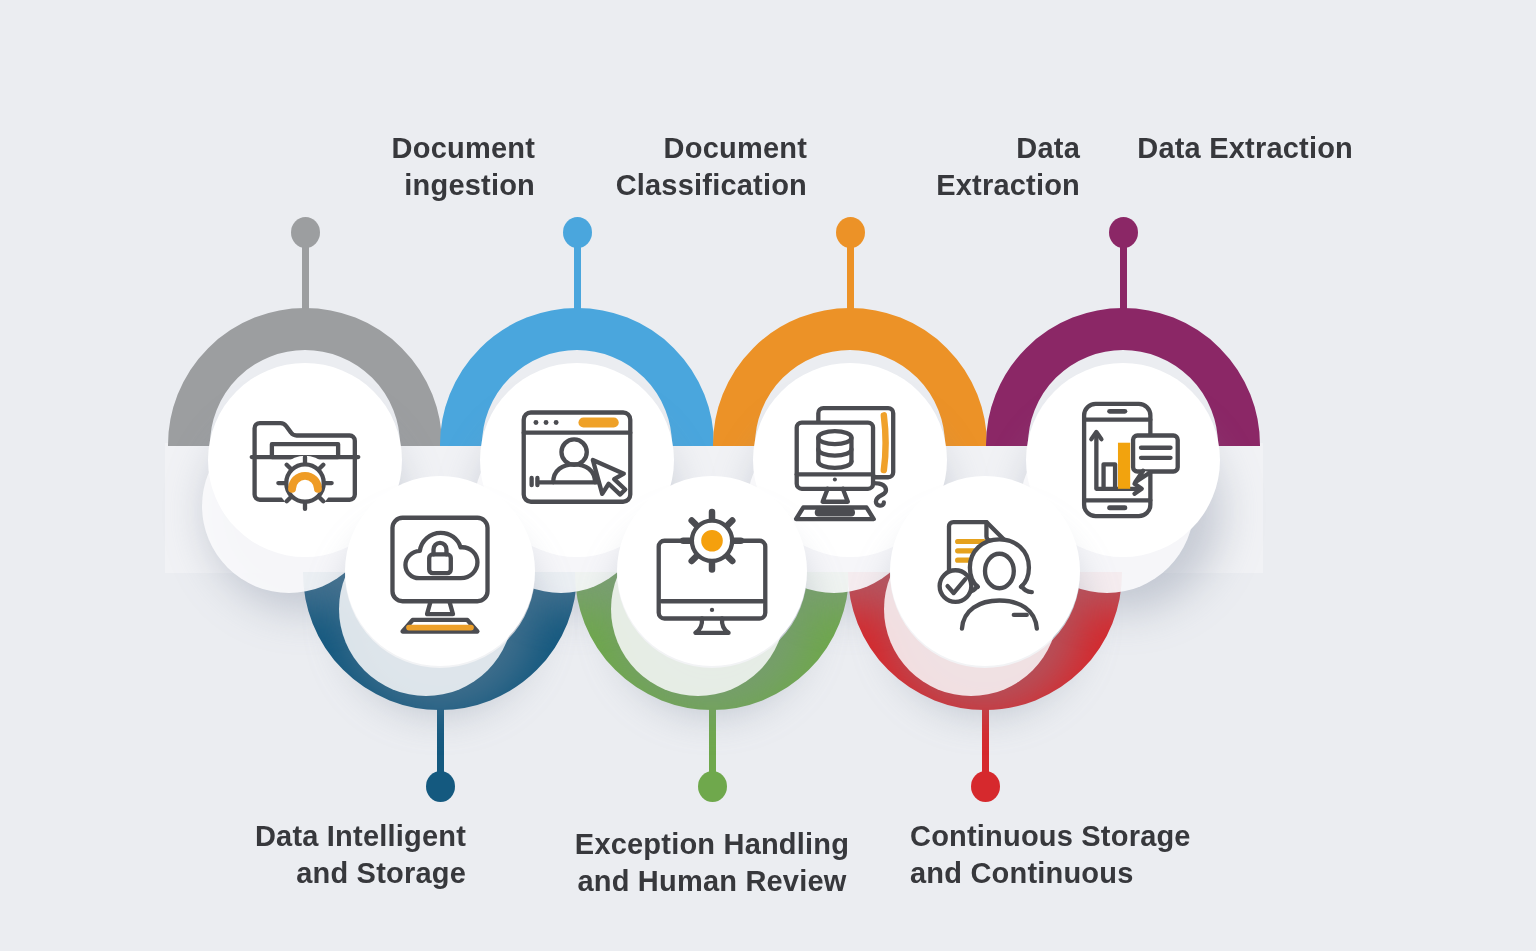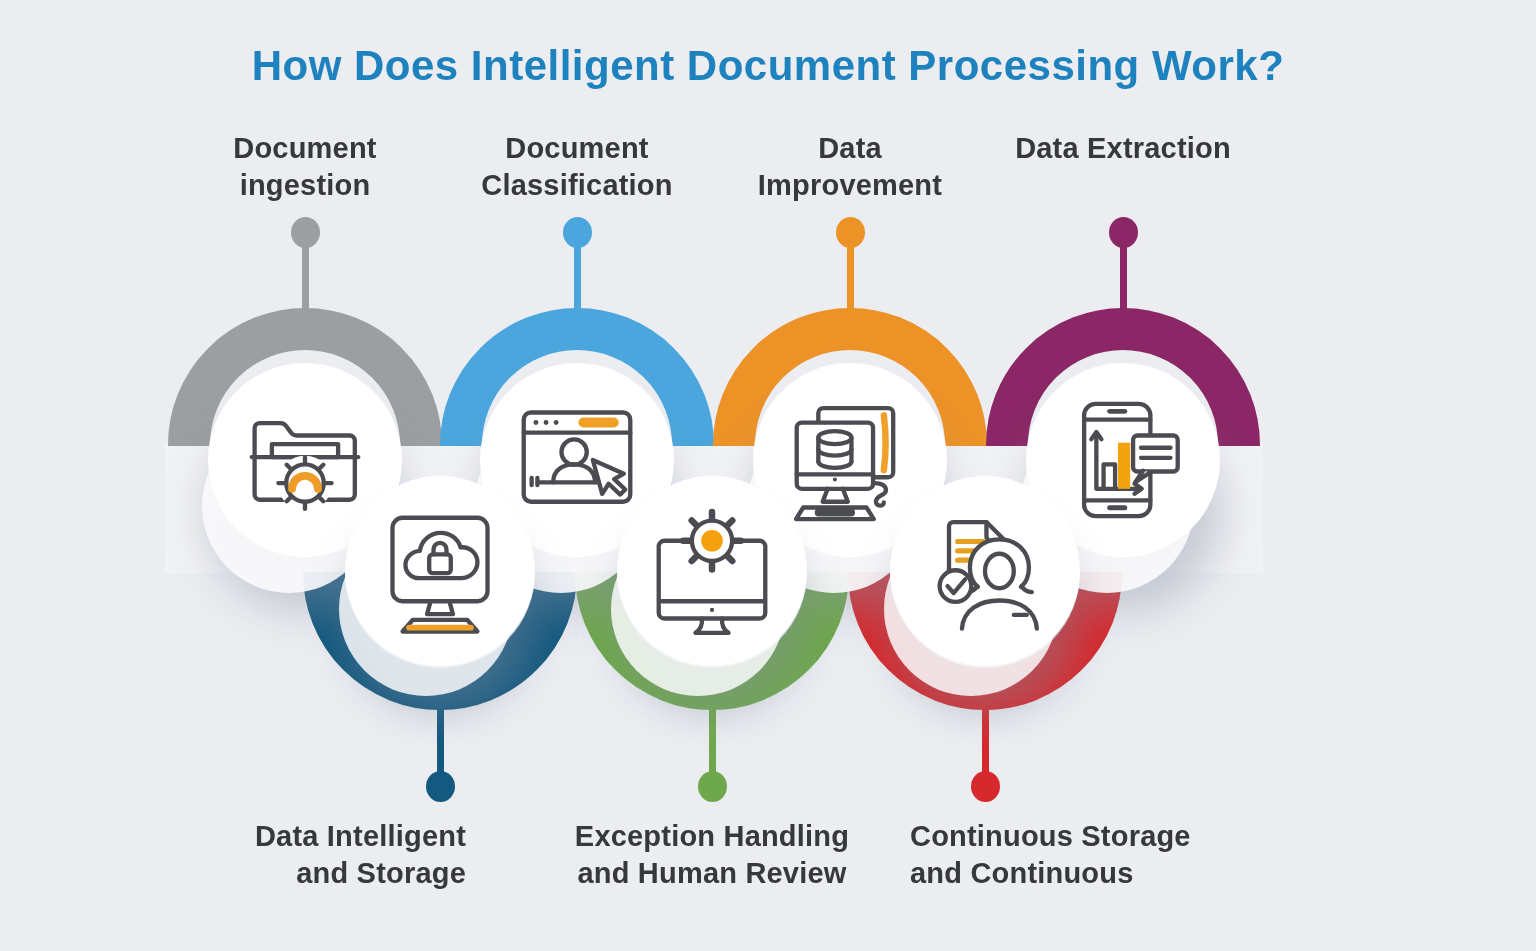--- a/index.html
+++ b/index.html
@@ -9,21 +9,21 @@
     font-family:"Liberation Sans","DejaVu Sans",sans-serif;
   }
   .band{position:absolute;left:165px;top:443px;width:1098px;height:130px;background:#f1f2f5;}
   .title{
     position:absolute;left:0;top:42px;width:1536px;text-align:center;
     font-size:42px;font-weight:800;color:#1d82bd;letter-spacing:.5px;margin:0;
   }
   .step{position:absolute;left:0;top:0;}
   .label{
     position:absolute;width:460px;color:#37383c;font-size:29px;font-weight:700;
-    letter-spacing:.2px;line-height:37px;text-align:center;z-index:6;
+    letter-spacing:.2px;line-height:37px;text-align:right;z-index:6;
   }
   .label span{display:block;}
   .top .label{top:130px;left:calc(var(--x) - 230px);}
   .bot .label{top:818px;}
   .dot{position:absolute;width:29px;height:31px;border-radius:50%;background:var(--c);left:calc(var(--x) - 14.5px);z-index:2;}
   .top .dot{top:217px;}
   .bot .dot{top:771px;}
   .stem{position:absolute;width:7px;height:80px;background:var(--c);left:calc(var(--x) - 3.5px);z-index:2;}
   .top .stem{top:240px;}
   .bot .stem{top:700px;}
@@ -47,30 +47,29 @@
   }
   
   .s1{--x:305px;--c:#9c9ea0;}
   .s2{--x:577px;--c:#4aa6dd;}
   .s3{--x:850px;--c:#ec9227;}
   .s4{--x:1123px;--c:#8b2766;}
   .s5{--x:440px;--c:#14597f;}
   .s6{--x:712px;--c:#6fa84c;}
   .s7{--x:985px;--c:#d6292d;}
   .s5 .label{left:6px;text-align:right;}
-  .s6 .label{left:calc(var(--x) - 230px);text-align:center;}
+  .s6 .label{left:calc(var(--x) - 230px);text-align:center;margin-top:8px;}
   .s7 .label{left:910px;text-align:left;}
   svg{display:block;}
 </style>
 </head>
 <body>
 
 <div class="canvas">
   <div class="band"></div>
-  <h1 class="title">How Does Intelligent Document Processing Work?</h1>
 
   <div class="step top s1">
     <div class="label">
       <span>Document</span>
       <span>ingestion</span>
     </div>
     <div class="dot"></div>
     <div class="stem"></div>
     <div class="ring"></div>
     <div class="disc">
@@ -111,21 +110,21 @@
           <path d="M18.5 62.5 v5 M22.5 62.5 v5"></path>
           <path d="M61 50 L67.5 73.5 L72 66.5 L80 74 L83.5 70.5 L75.8 63.3 L82.5 59.5 Z" fill="#fff"></path>
         </g>
       </svg>
     </div>
   </div>
 
   <div class="step top s3">
     <div class="label">
       <span>Data</span>
-      <span>Improvement</span>
+      <span>Extraction</span>
     </div>
     <div class="dot"></div>
     <div class="stem"></div>
     <div class="ring"></div>
     <div class="disc">
       <svg width="144" height="144" viewBox="0 0 100 100">
         <g fill="none" stroke="#4b4c51" stroke-width="3" stroke-linecap="round" stroke-linejoin="round">
           <rect x="28" y="14" width="52" height="48" rx="3.5"></rect>
           <path d="M73.5 19 c1.5 12 1.5 27 0 38" stroke="#f0a12b" stroke-width="4.5"></path>
           <rect x="13" y="24" width="53" height="46" rx="3.5" fill="#fff"></rect>

